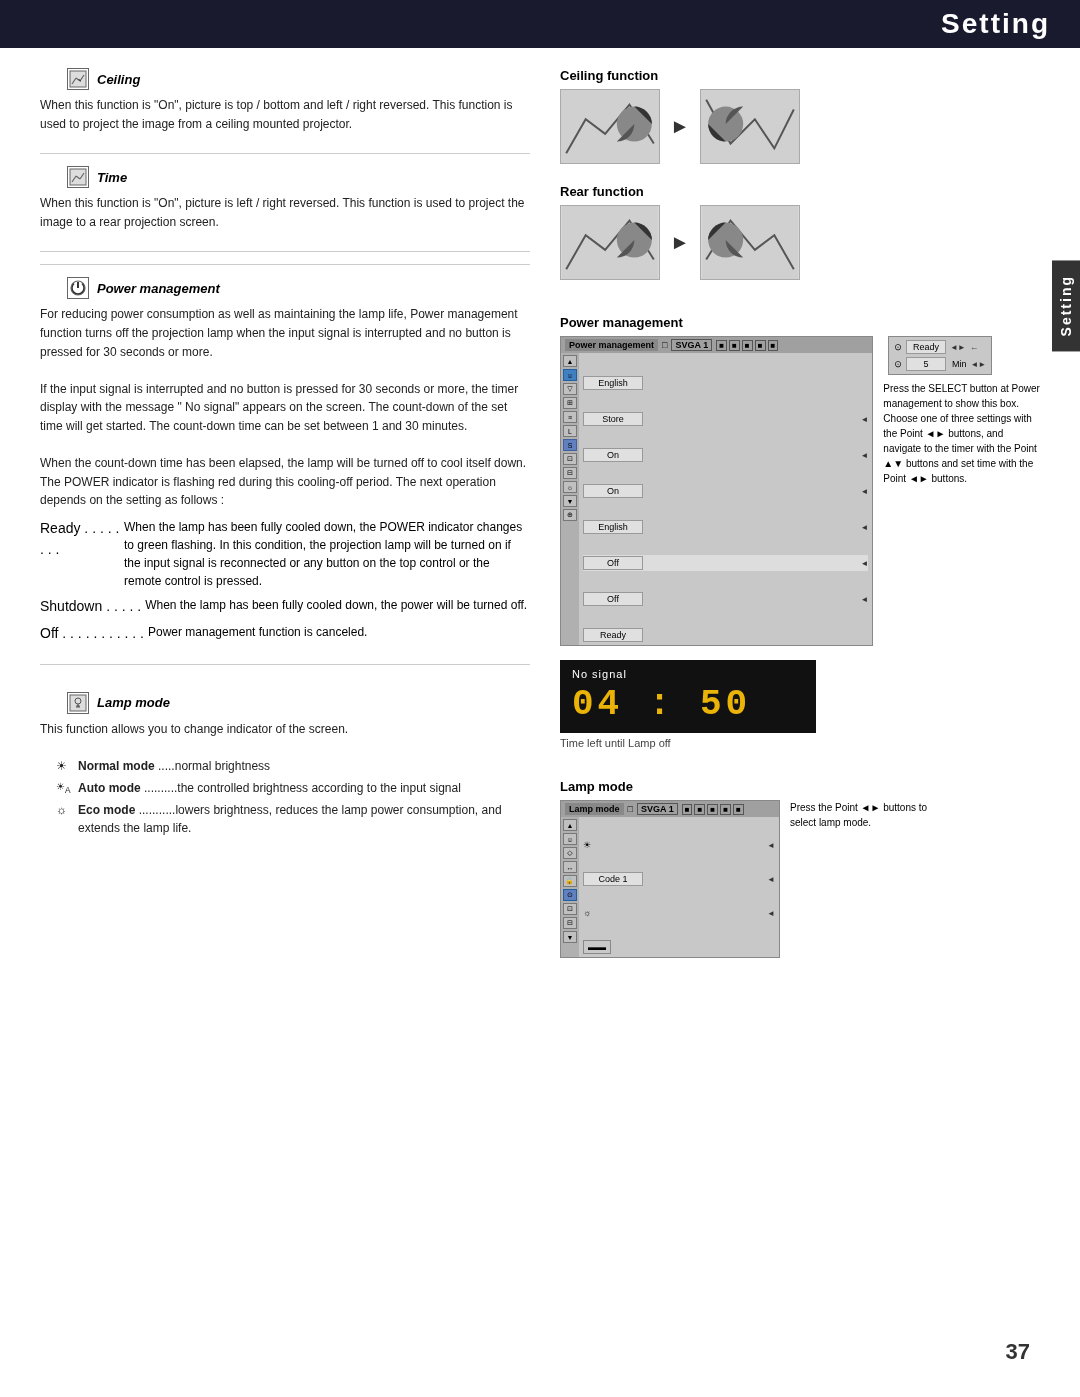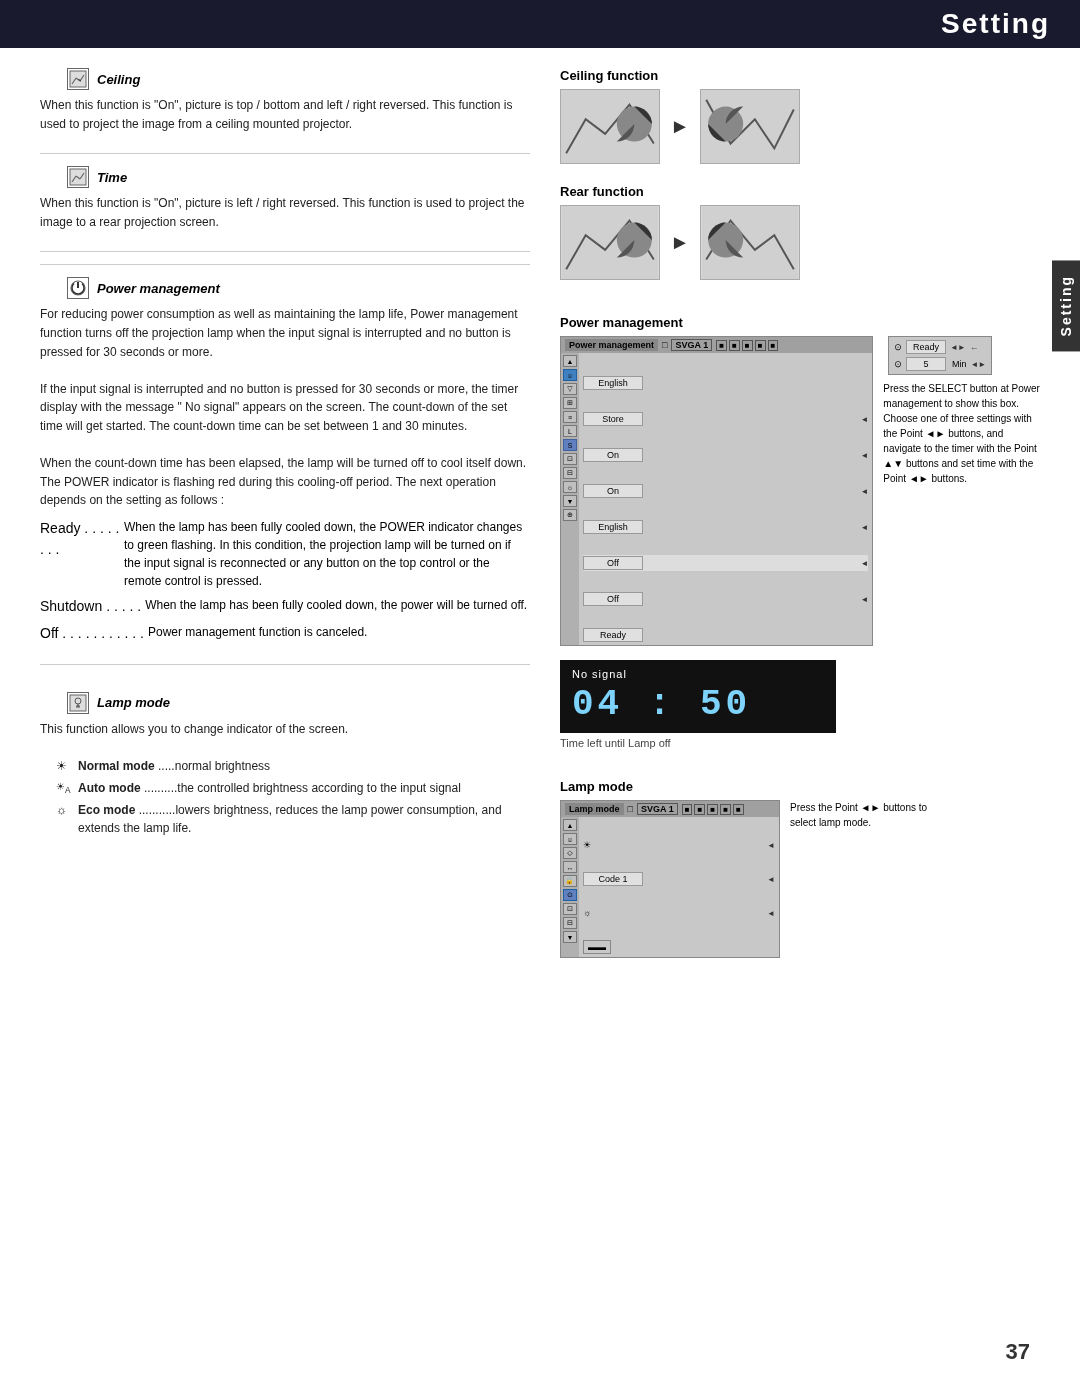--- a/index.html
+++ b/index.html
@@ -240,36 +240,36 @@
       padding: 1px 6px;
       font-size: 9px;
       min-width: 40px;
       text-align: center;
     }
 
     
     .timer-box {
       background: #111;
       color: #fff;
-      width: 276px;
+      width: 256px;
       padding: 8px 12px;
       margin-top: 6px;
     }
 
     .timer-no-signal {
       font-size: 11px;
       color: #fff;
       margin-bottom: 4px;
       letter-spacing: 1px;
     }
 
     .timer-digits {
       font-size: 36px;
       font-weight: bold;
-      color: #7dd3fc;
+      color: #eab308;
       letter-spacing: 4px;
       font-family: 'Courier New', monospace;
     }
 
     .timer-caption {
       font-size: 11px;
       color: #444;
       margin-top: 4px;
     }
 

